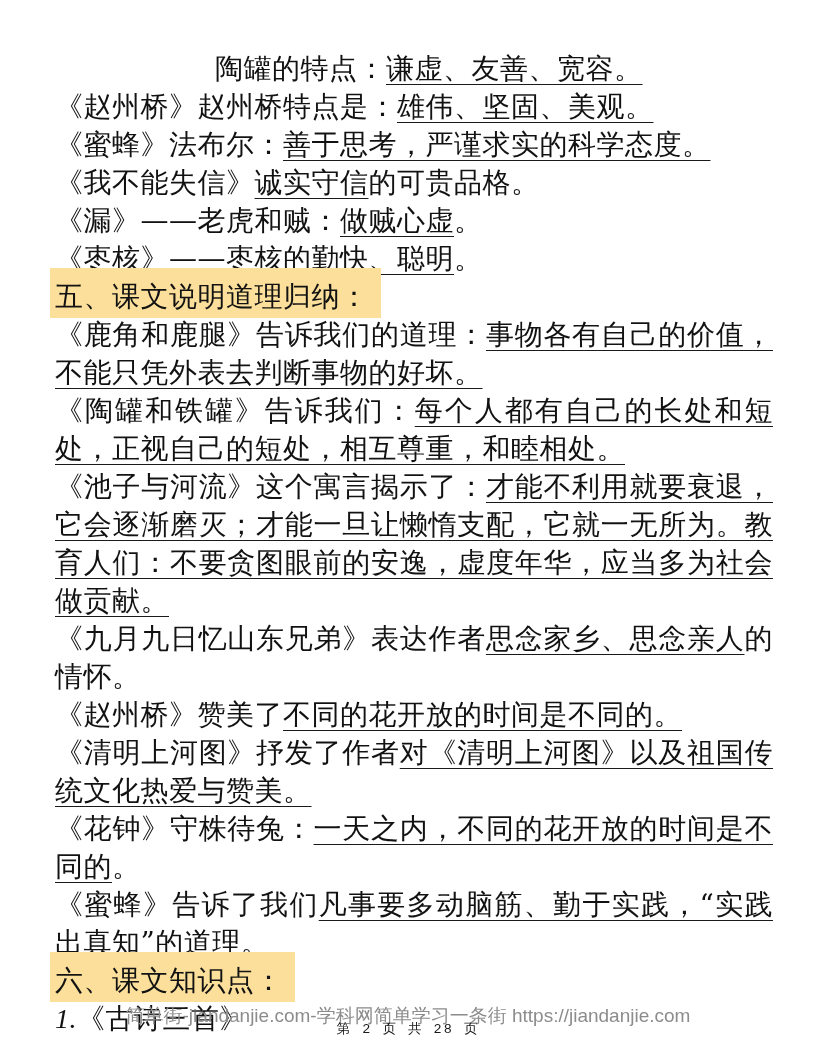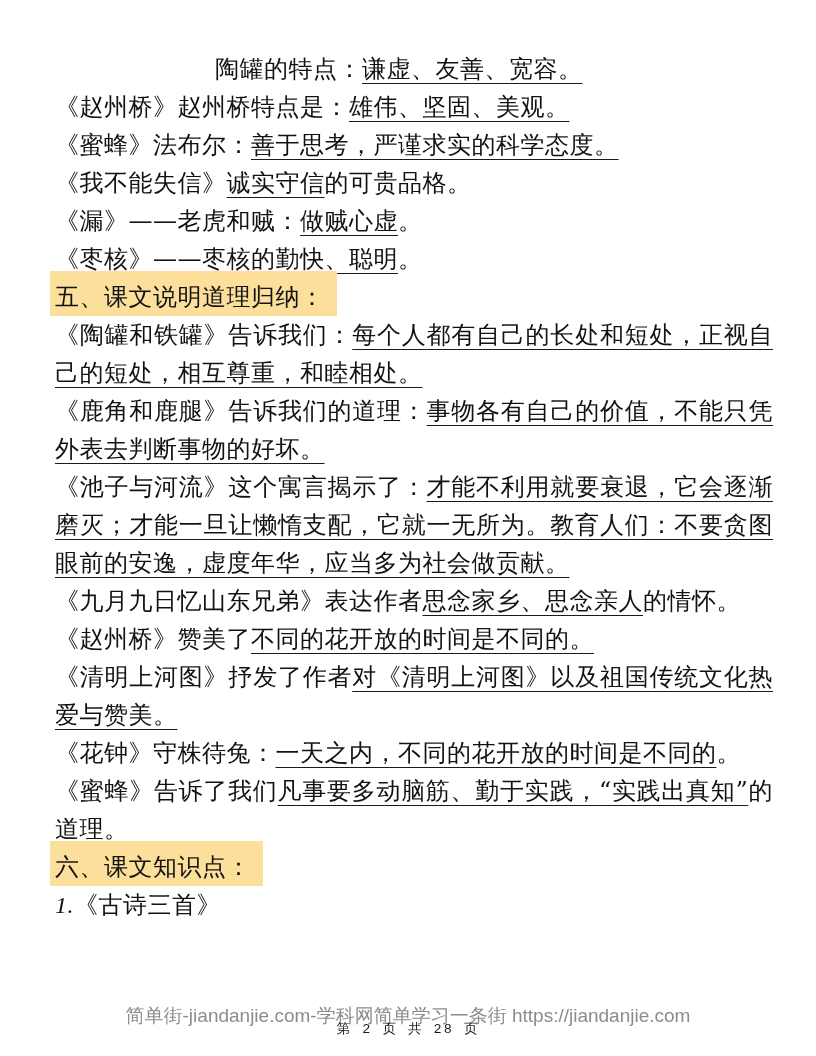--- a/index.html
+++ b/index.html
@@ -18,21 +18,21 @@
   .page {
     position: absolute;
     inset: 0;
     background: #ffffff;
   }
   .doc-body {
     position: absolute;
     left: 55px;
     top: 50px;
     width: 718px;
-    font-size: 24px;
+    font-size: 28px;
     line-height: 38px;
     text-align: justify;
     text-justify: inter-ideograph;
     letter-spacing: 0.5px;
   }
   .para {
     margin: 0;
     padding: 0;
   }
   .para.indented {
@@ -89,22 +89,22 @@
 
 <div class="page">
   <div class="doc-body" id="doc-body">
       <p class="para indented"><span>陶罐的特点：</span><span class="u">谦虚、友善、宽容。</span></p>
       <p class="para body"><span>《赵州桥》赵州桥特点是：</span><span class="u">雄伟、坚固、美观。</span></p>
       <p class="para body"><span>《蜜蜂》法布尔：</span><span class="u">善于思考，严谨求实的科学态度。</span></p>
       <p class="para body"><span>《我不能失信》</span><span class="u">诚实守信</span><span>的可贵品格。</span></p>
       <p class="para body"><span>《漏》——老虎和贼：</span><span class="u">做贼心虚</span><span>。</span></p>
       <p class="para body"><span>《枣核》——枣核的</span><span class="u">勤快、聪明</span><span>。</span></p>
       <p class="para header"><span class="highlight">五、课文说明道理归纳：</span></p>
+      <p class="para body"><span>《鹿角和鹿腿》告诉我们的道理：</span><span class="u">事物各有自己的价值，不能只凭外表去判断事物的好坏。</span></p>
       <p class="para body"><span>《陶罐和铁罐》告诉我们：</span><span class="u">每个人都有自己的长处和短处，正视自己的短处，相互尊重，和睦相处。</span></p>
-      <p class="para body"><span>《鹿角和鹿腿》告诉我们的道理：</span><span class="u">事物各有自己的价值，不能只凭外表去判断事物的好坏。</span></p>
       <p class="para body"><span>《池子与河流》这个寓言揭示了：</span><span class="u">才能不利用就要衰退，它会逐渐磨灭；才能一旦让懒惰支配，它就一无所为。教育人们：不要贪图眼前的安逸，虚度年华，应当多为社会做贡献。</span></p>
       <p class="para body"><span>《九月九日忆山东兄弟》表达作者</span><span class="u">思念家乡、思念亲人</span><span>的情怀。</span></p>
       <p class="para body"><span>《赵州桥》赞美了</span><span class="u">不同的花开放的时间是不同的。</span></p>
       <p class="para body"><span>《清明上河图》抒发了作者</span><span class="u">对《清明上河图》以及祖国传统文化热爱与赞美。</span></p>
       <p class="para body"><span>《花钟》守株待兔：</span><span class="u">一天之内，不同的花开放的时间是不同的</span><span>。</span></p>
       <p class="para body"><span>《蜜蜂》告诉了我们</span><span class="u">凡事要多动脑筋、勤于实践，“实践出真知”</span><span>的道理。</span></p>
       <p class="para header"><span class="highlight">六、课文知识点：</span></p>
       <p class="para body"><span class="num">1.</span><span>《古诗三首》</span></p>
     </div>
   <div class="footer">

